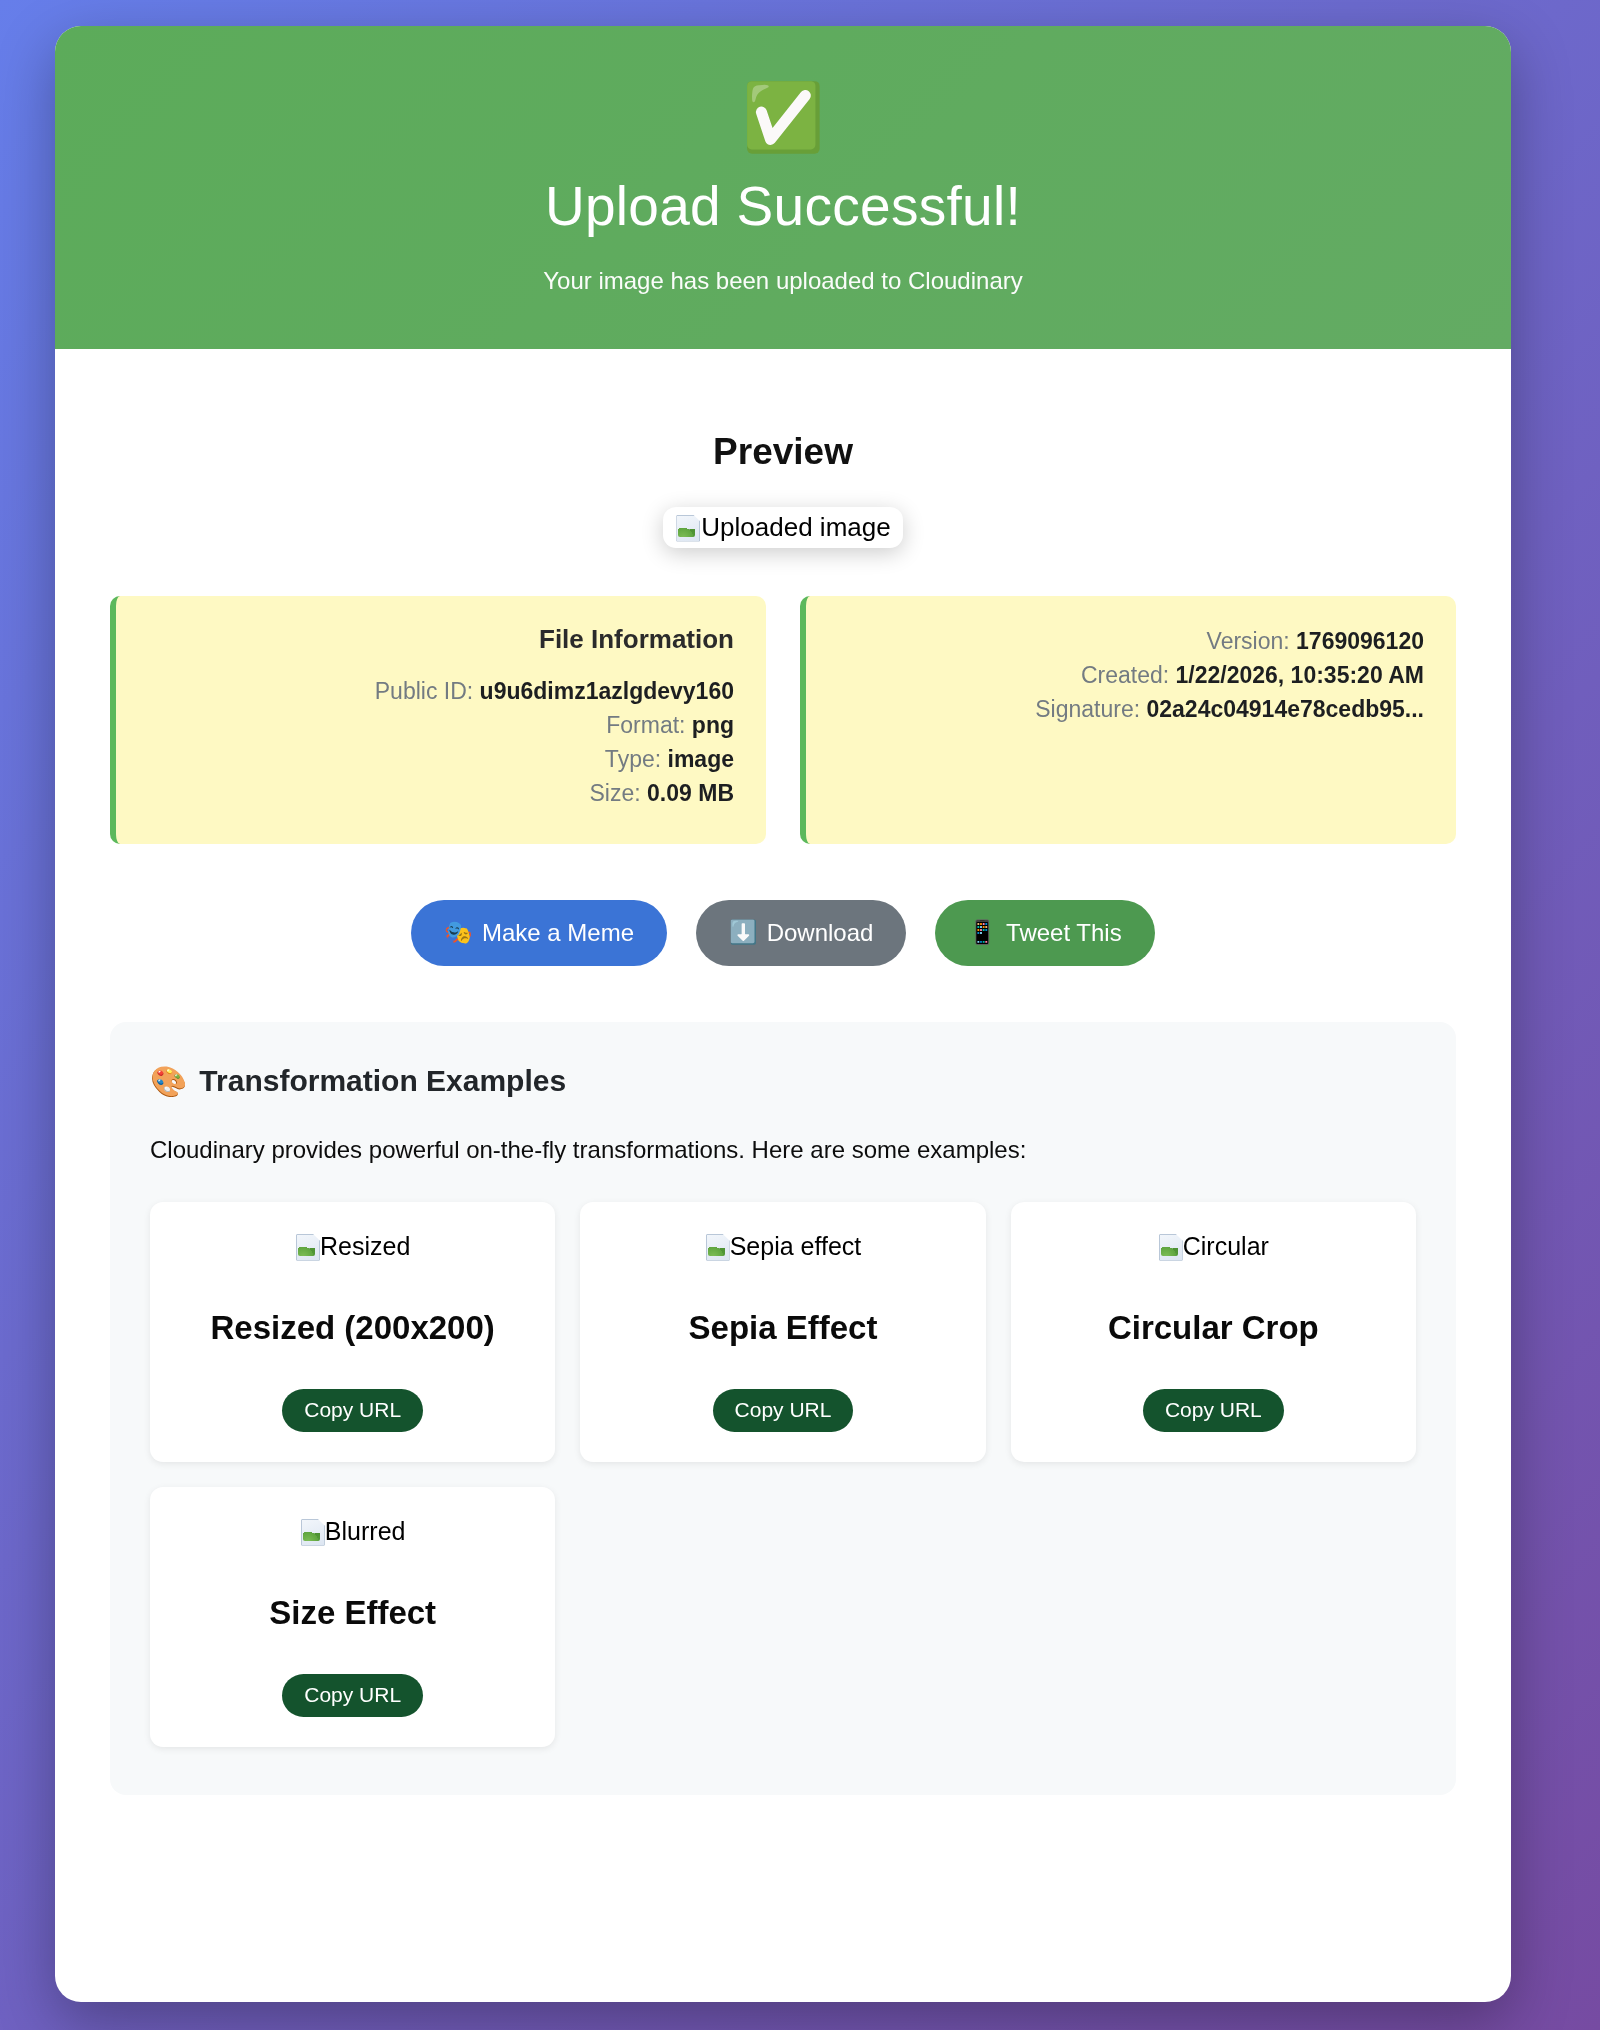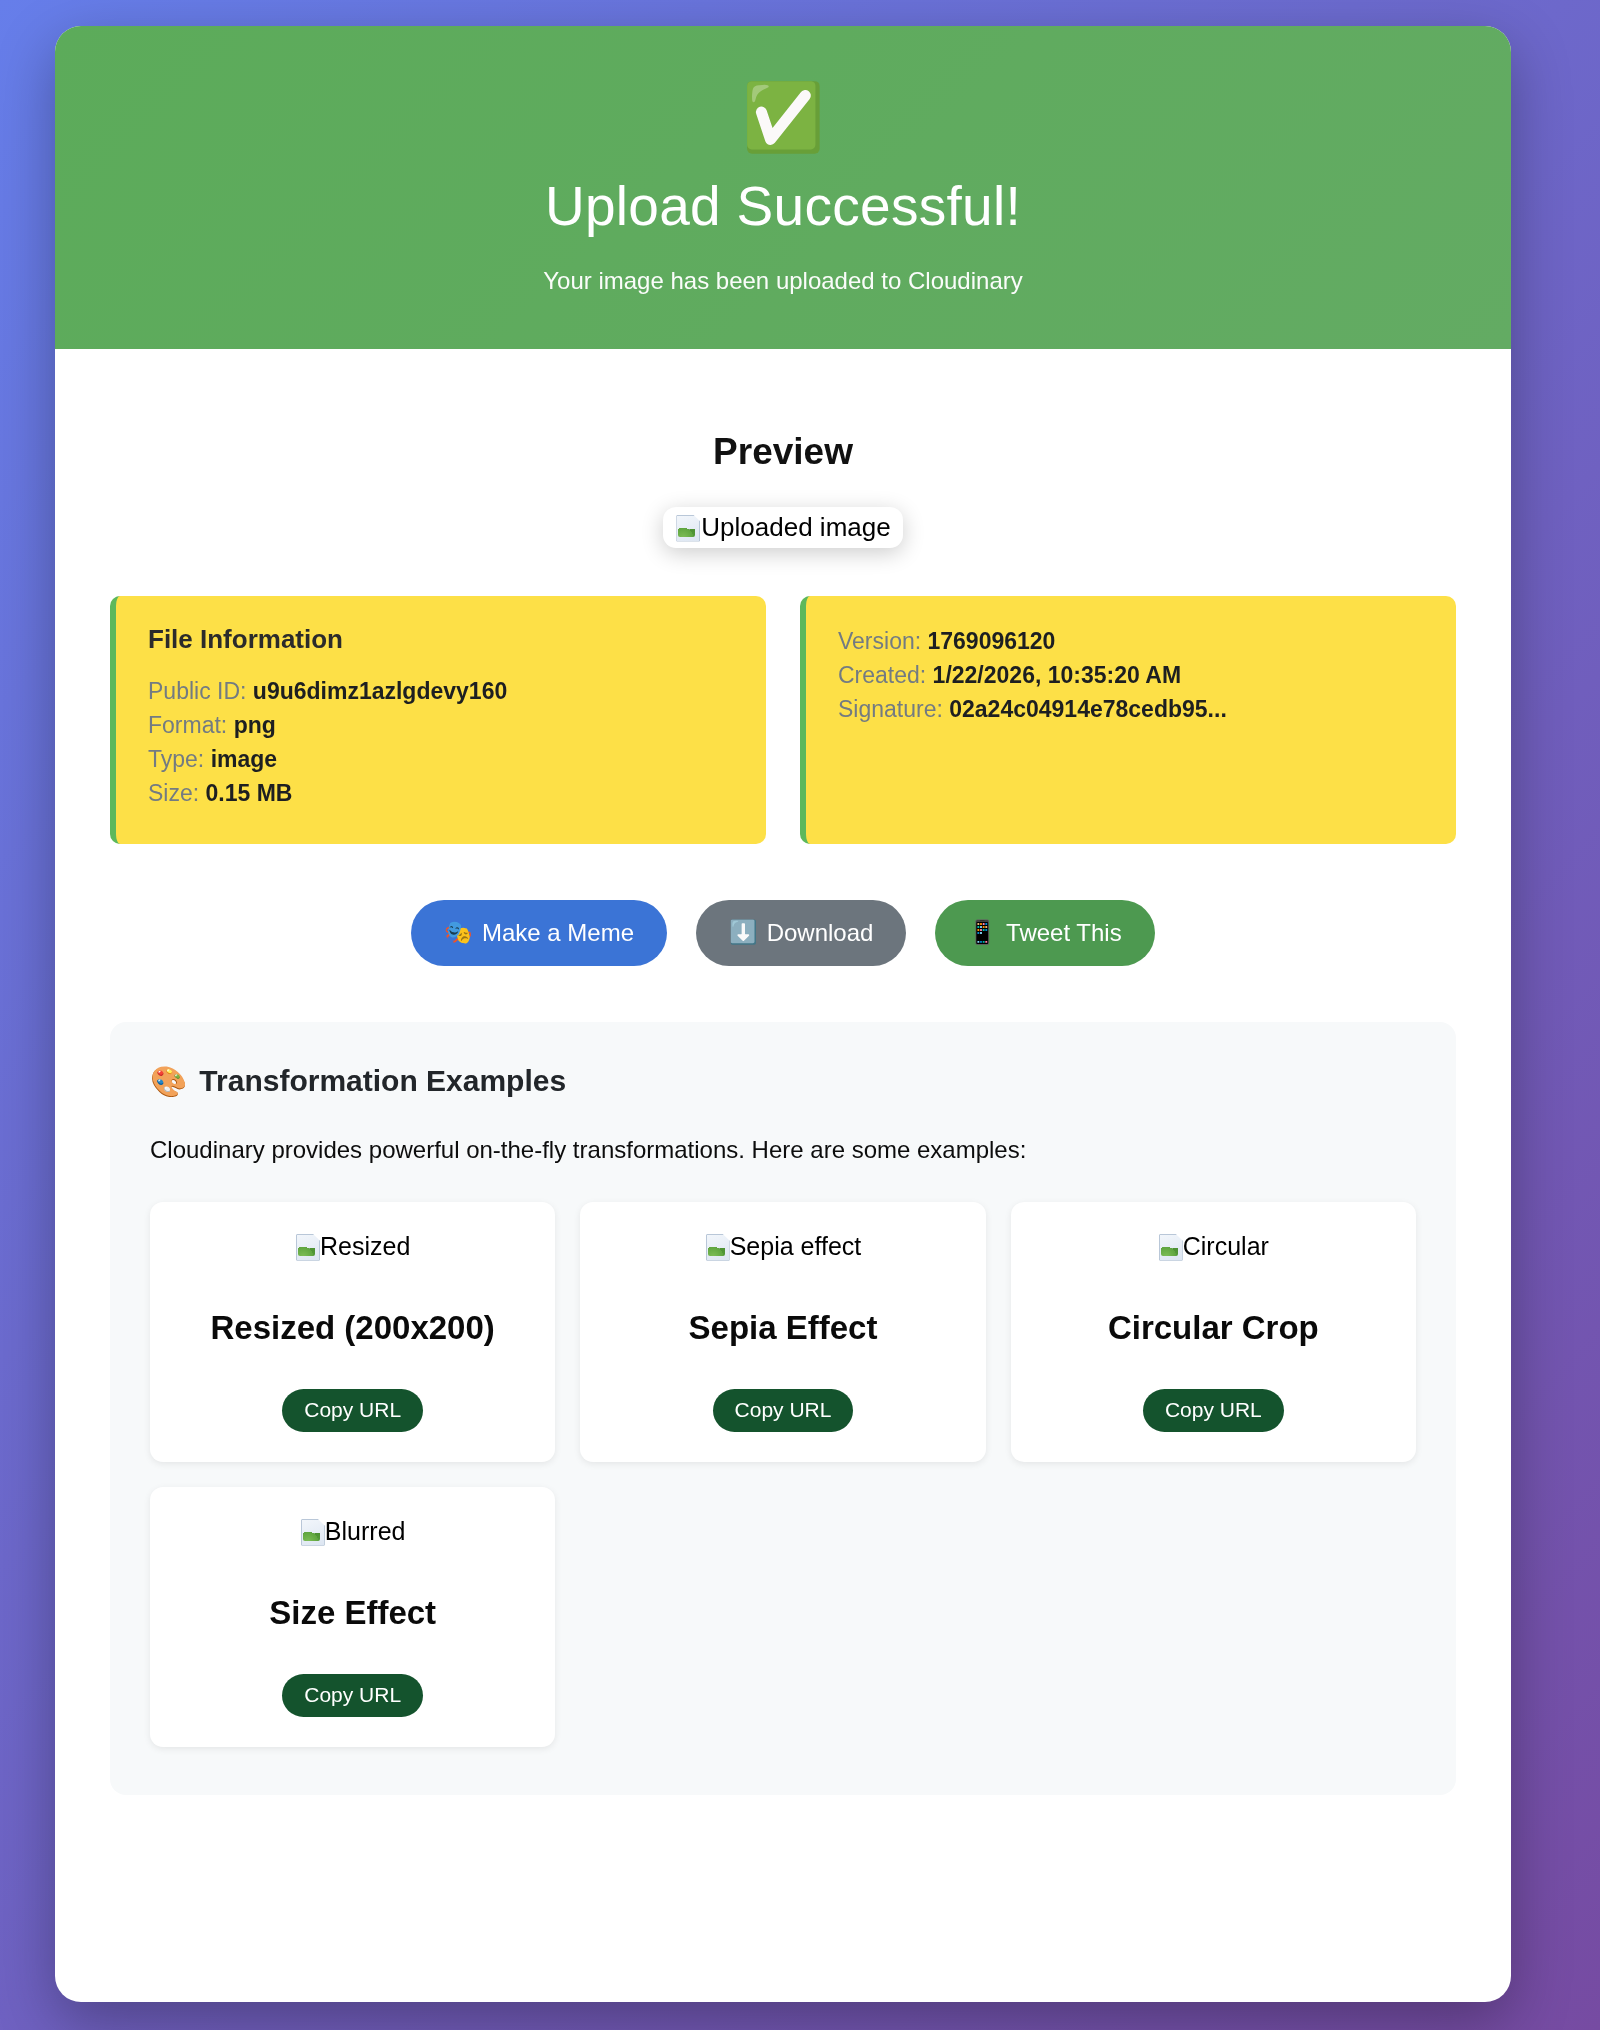--- a/index.html
+++ b/index.html
@@ -114,24 +114,25 @@
   }
 
   
   .info-grid {
     display: grid;
     grid-template-columns: 1fr 1fr;
     gap: 34px;
     margin-bottom: 56px;
   }
   .info-card {
-    background: #fde047;
+    background: #fef9c3;
     border-left: 6px solid #5cb85c;
     border-radius: 10px;
     padding: 28px 32px 34px 32px;
+    text-align: right;
   }
   .info-card h3 {
     font-size: 26px;
     font-weight: bold;
     color: #2b2b2b;
     margin-bottom: 19px;
   }
   .info-row {
     font-size: 23px;
     color: #737b82;
@@ -265,21 +266,21 @@
         <div class="info-row">
           <span>Format:</span>
           <b>png</b>
         </div>
         <div class="info-row">
           <span>Type:</span>
           <b>image</b>
         </div>
         <div class="info-row">
           <span>Size:</span>
-          <b>0.15 MB</b>
+          <b>0.09 MB</b>
         </div>
       </div>
 
       <div class="info-card">
         <div class="info-row">
           <span>Version:</span>
           <b>1769096120</b>
         </div>
         <div class="info-row">
           <span>Created:</span>

